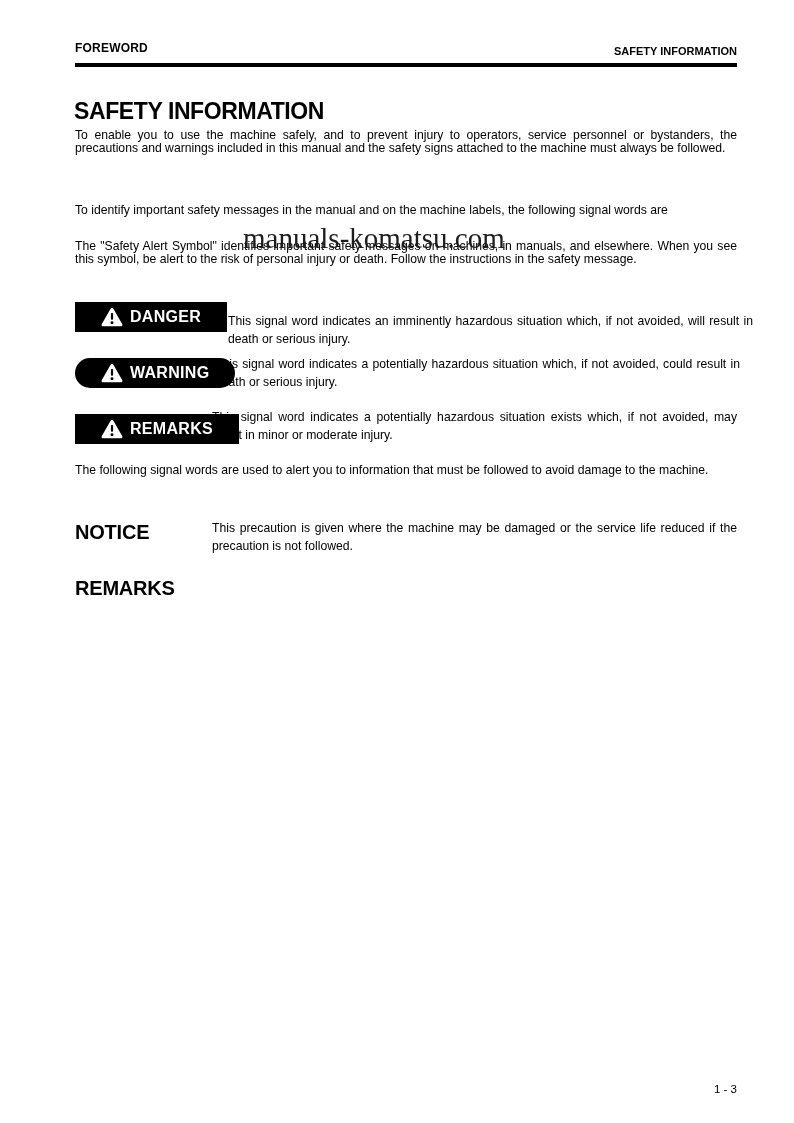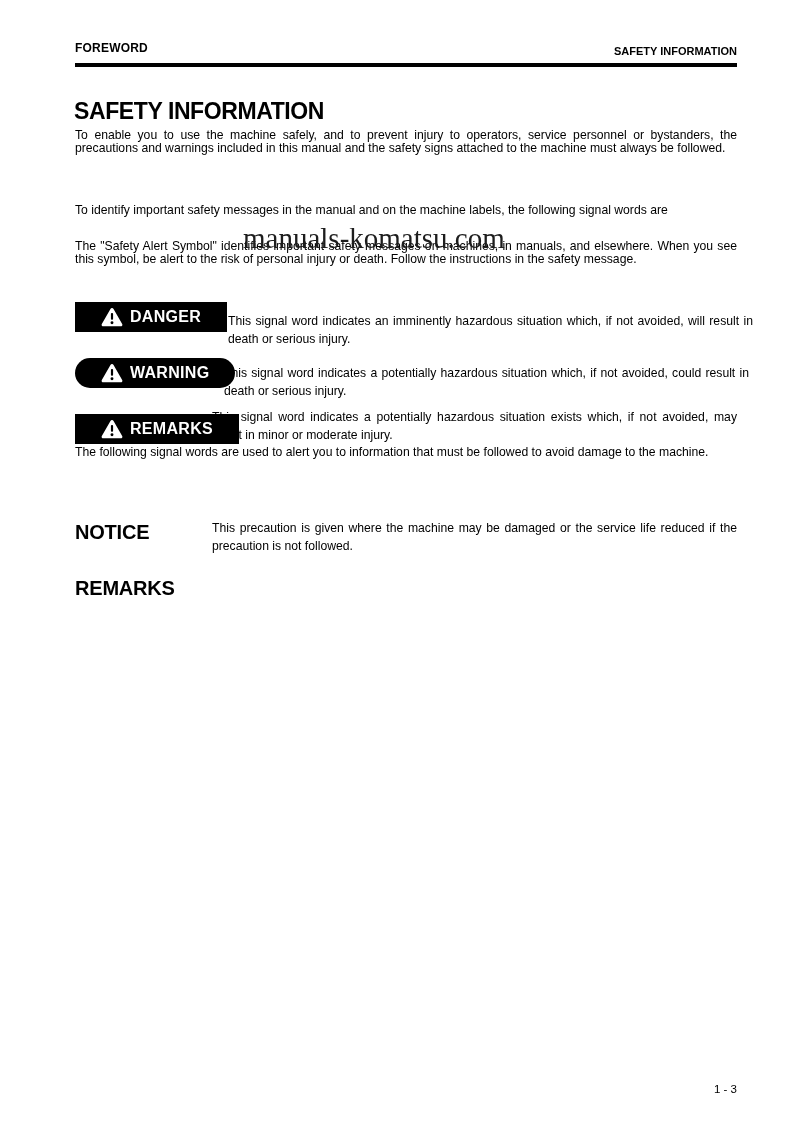--- a/index.html
+++ b/index.html
@@ -55,21 +55,21 @@
     position: absolute;
     left: 75px;
     width: 662px;
     font-size: 12.2px;
     line-height: 13px;
     text-align: justify;
   }
   .para-1 { top: 129px; }
   .para-2 { top: 204px; }
   .para-3 { top: 240px; }
-  .para-damage { top: 446px; }
+  .para-damage { top: 464px; }
   
   .watermark {
     position: absolute;
     left: 243px;
     top: 222px;
     font-family: "Liberation Serif", serif;
     font-size: 29px;
     font-weight: normal;
     color: var(--watermark-color, #1d1d1d);
     white-space: nowrap;
@@ -172,21 +172,21 @@
   <div class="signal-box box-warning">
     <span class="tri-icon">
       <svg viewBox="0 0 24 22" width="22" height="20" aria-hidden="true">
         <path d="M12 1.2 C11.3 1.2 10.6 1.6 10.3 2.3 L0.8 18.6 C0.1 19.8 1 21.3 2.5 21.3 L21.5 21.3 C23 21.3 23.9 19.8 23.2 18.6 L13.7 2.3 C13.4 1.6 12.7 1.2 12 1.2 Z" fill="#ffffff"></path>
         <rect x="10.8" y="6.6" width="2.4" height="7.4" rx="1" fill="#000000"></rect>
         <circle cx="12" cy="17.3" r="1.6" fill="#000000"></circle>
       </svg>
     </span>
     <span>WARNING</span>
   </div>
-  <p class="signal-desc desc-warning" style="margin:12px;">This signal word indicates a potentially hazardous situation which, if not avoided, could result in death or serious injury.</p>
+  <p class="signal-desc desc-warning" style="margin:3px;">This signal word indicates a potentially hazardous situation which, if not avoided, could result in death or serious injury.</p>
 
   <div class="signal-box box-caution">
     <span class="tri-icon">
       <svg viewBox="0 0 24 22" width="22" height="20" aria-hidden="true">
         <path d="M12 1.2 C11.3 1.2 10.6 1.6 10.3 2.3 L0.8 18.6 C0.1 19.8 1 21.3 2.5 21.3 L21.5 21.3 C23 21.3 23.9 19.8 23.2 18.6 L13.7 2.3 C13.4 1.6 12.7 1.2 12 1.2 Z" fill="#ffffff"></path>
         <rect x="10.8" y="6.6" width="2.4" height="7.4" rx="1" fill="#000000"></rect>
         <circle cx="12" cy="17.3" r="1.6" fill="#000000"></circle>
       </svg>
     </span>
     <span>REMARKS</span>

